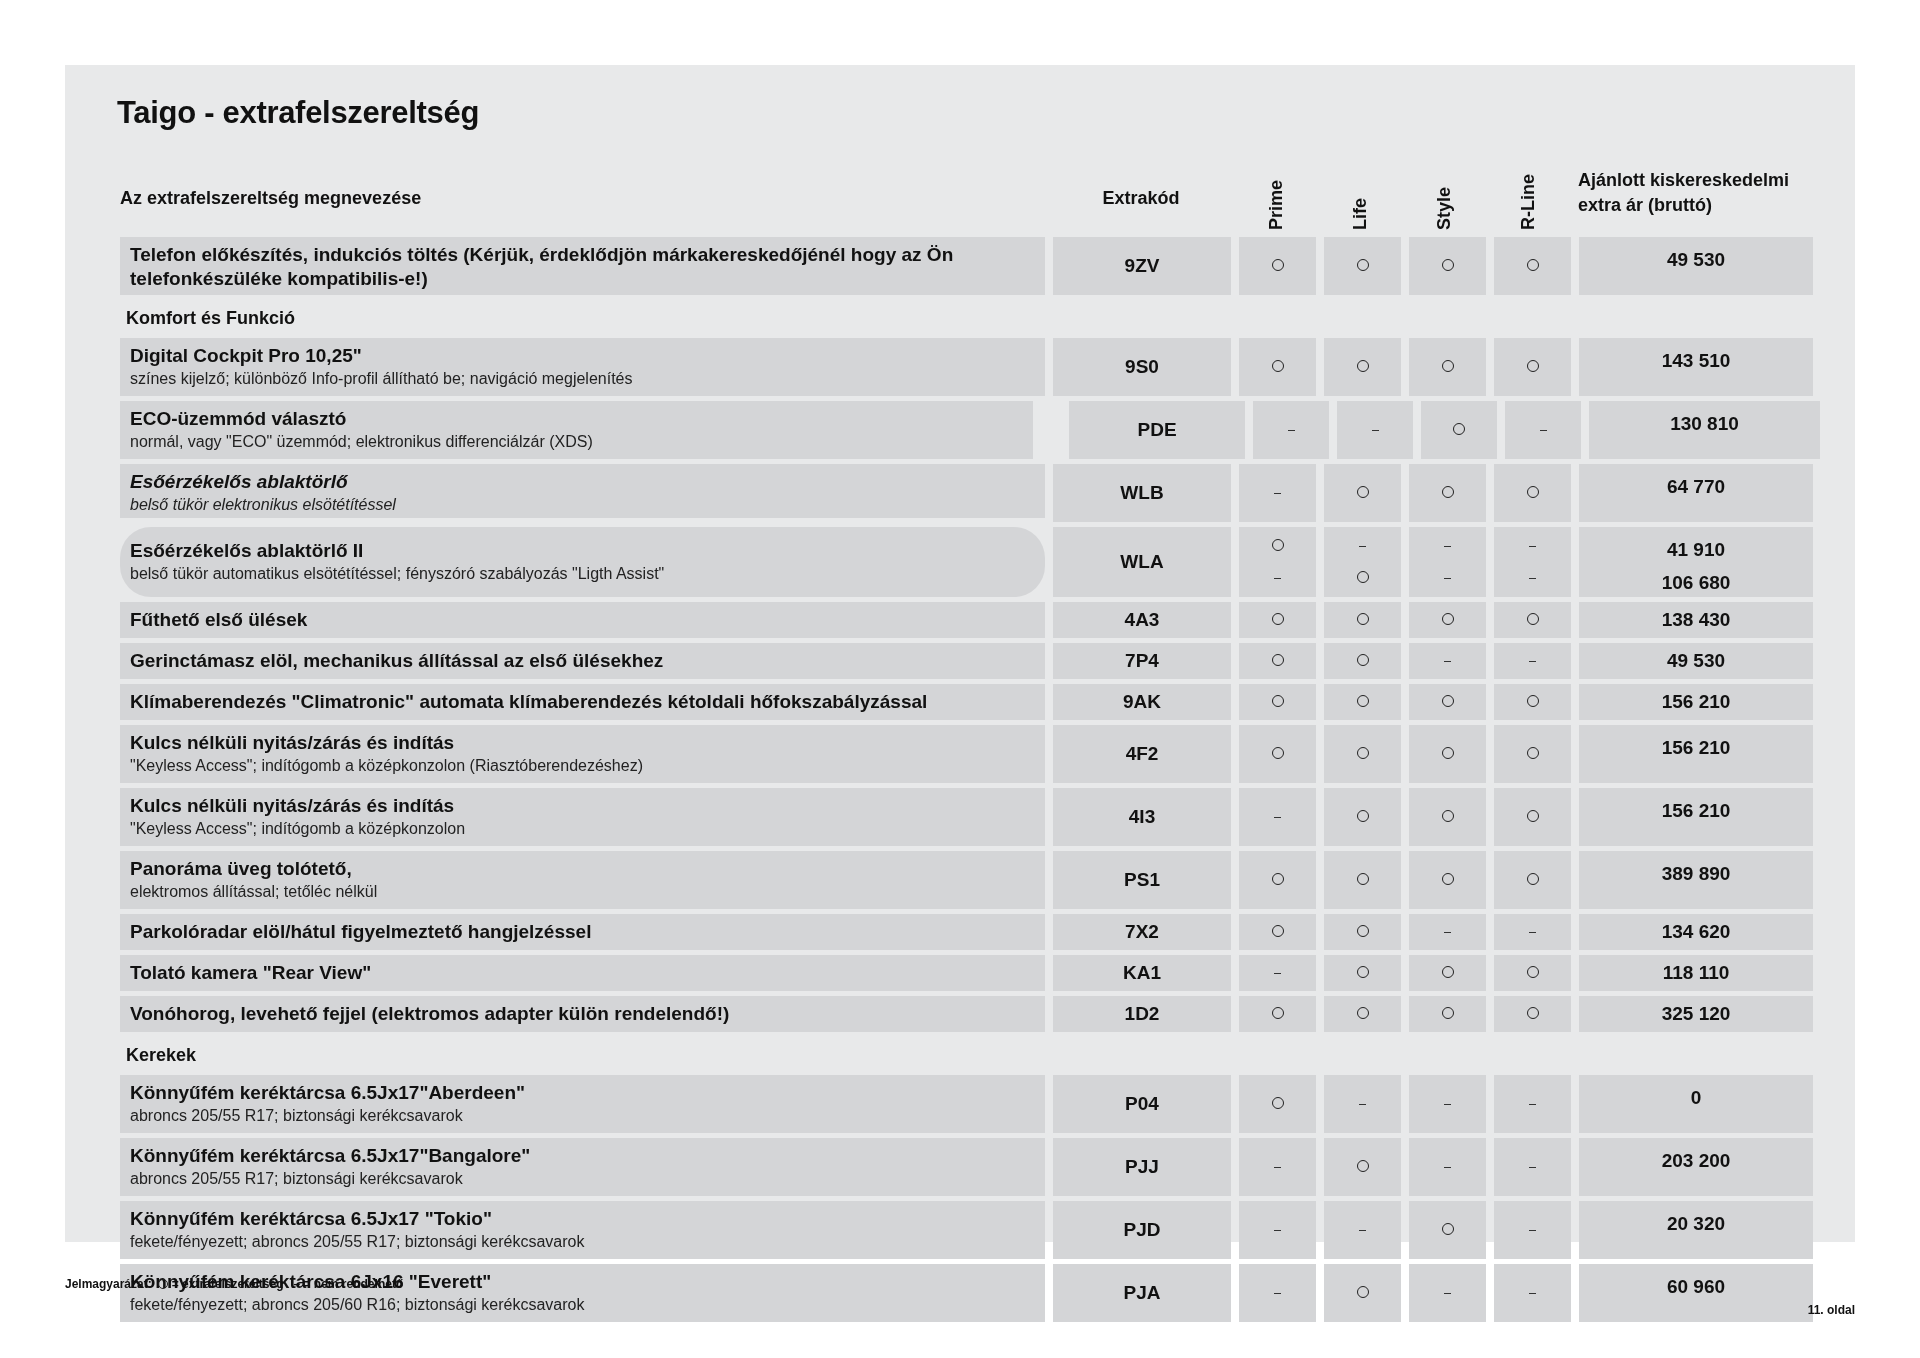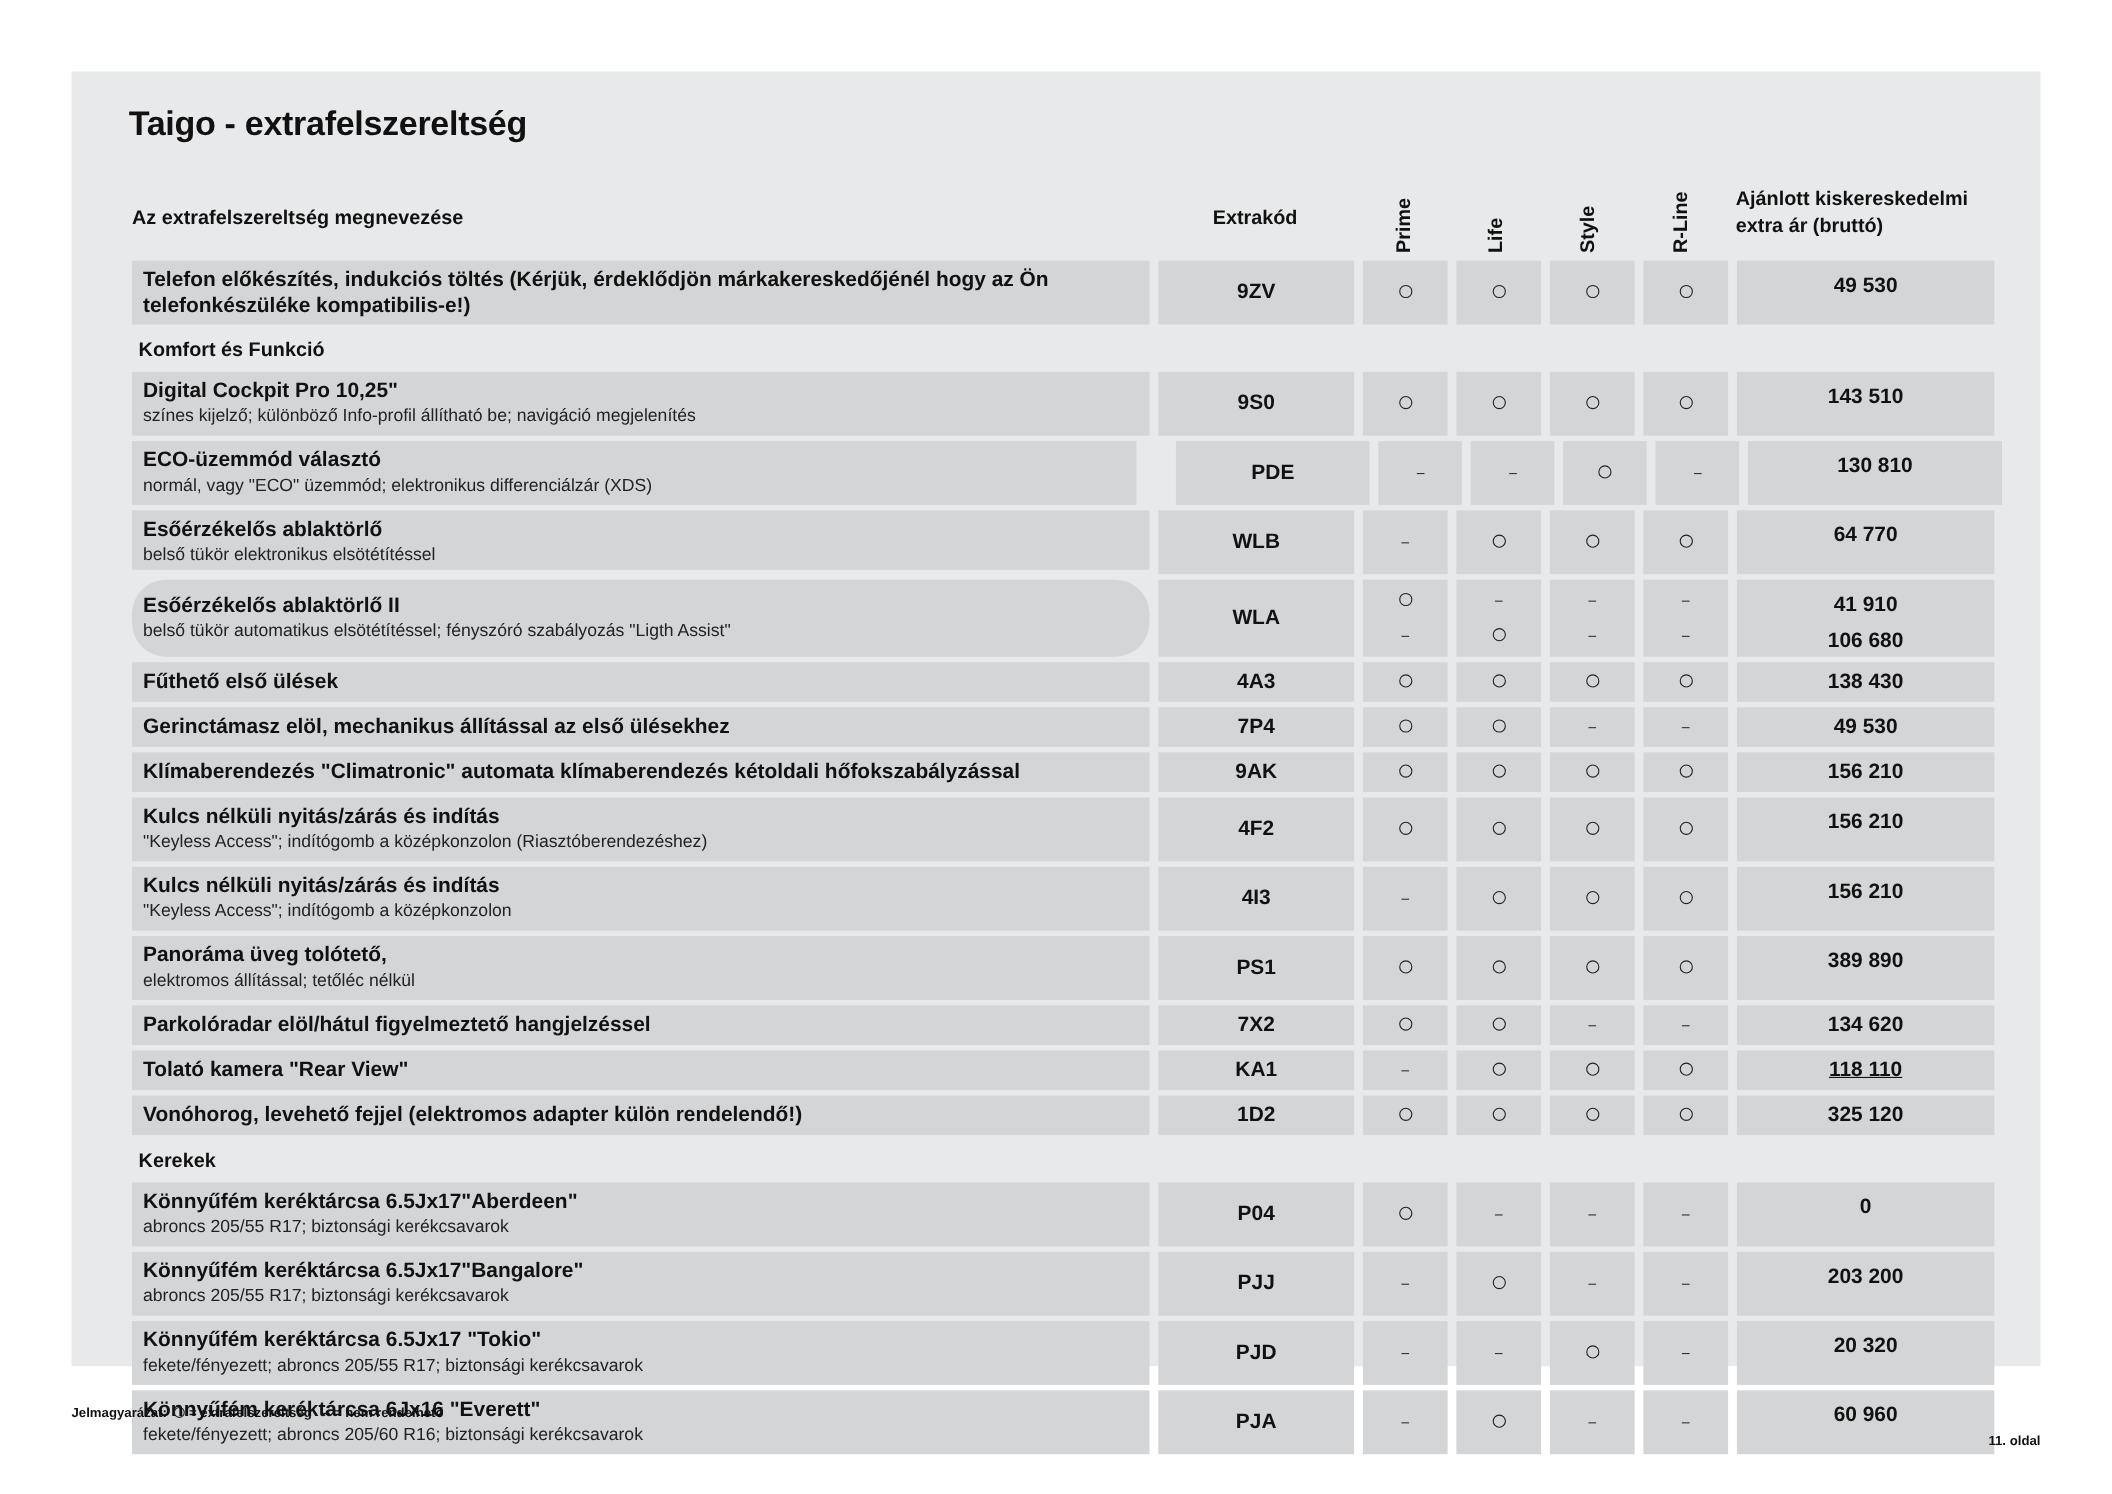--- a/index.html
+++ b/index.html
@@ -118,21 +118,21 @@
         <div><span class="sym-o"></span></div>
       </div>
       <div class="cell c-trim" style="height: 58px;">
         <div><span class="sym-d"></span></div>
       </div>
       <div class="cell c-price" style="height: 58px;">
         <div>130 810</div>
       </div>
     </div>
     <div class="row">
-      <div class="cell c-name" style="height: 54px;">
+      <div class="cell c-name" style="height: 54px; font-style: italic;">
         <div class="nm">Esőérzékelős ablaktörlő</div>
         <div class="sub">belső tükör elektronikus elsötétítéssel</div>
       </div>
       <div class="cell c-code" style="height: 58px;">WLB</div>
       <div class="cell c-trim" style="height: 58px;">
         <div><span class="sym-d"></span></div>
       </div>
       <div class="cell c-trim" style="height: 58px;">
         <div><span class="sym-o"></span></div>
       </div>
@@ -333,21 +333,21 @@
       </div>
       <div class="cell c-trim" style="height: 36px;">
         <div><span class="sym-o"></span></div>
       </div>
       <div class="cell c-trim" style="height: 36px;">
         <div><span class="sym-o"></span></div>
       </div>
       <div class="cell c-trim" style="height: 36px;">
         <div><span class="sym-o"></span></div>
       </div>
-      <div class="cell c-price" style="height: 36px; padding-top: 0px; line-height: 36px; text-decoration: underline;">
+      <div class="cell c-price" style="height: 36px; padding-top: 0px; line-height: 36px;">
         <div style="line-height: 36px;">118 110</div>
       </div>
     </div>
     <div class="row">
       <div class="cell c-name" style="height: 36px; padding-top: 6px;">
         <div class="nm">Vonóhorog, levehető fejjel (elektromos adapter külön rendelendő!)</div>
       </div>
       <div class="cell c-code" style="height: 36px;">1D2</div>
       <div class="cell c-trim" style="height: 36px;">
         <div><span class="sym-o"></span></div>

